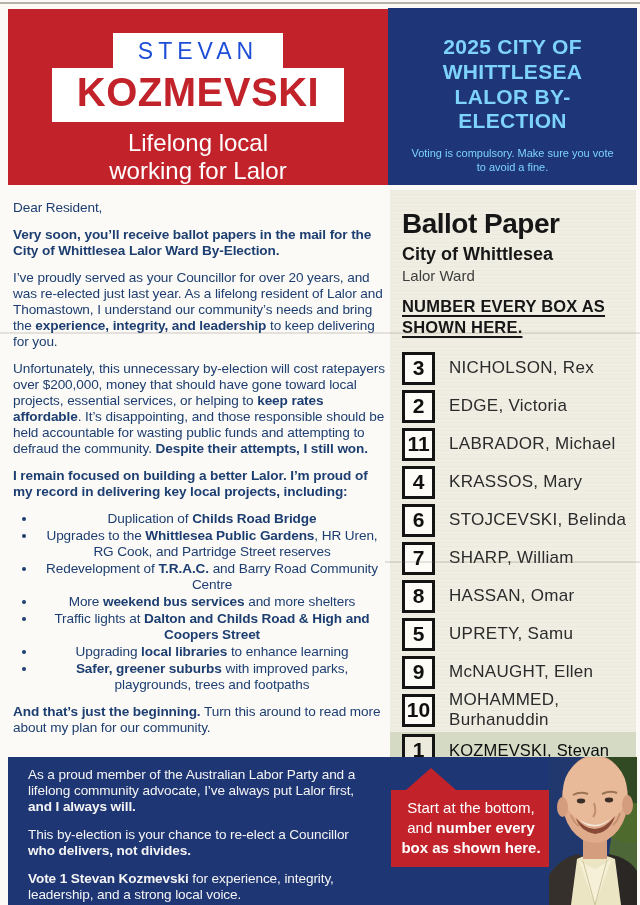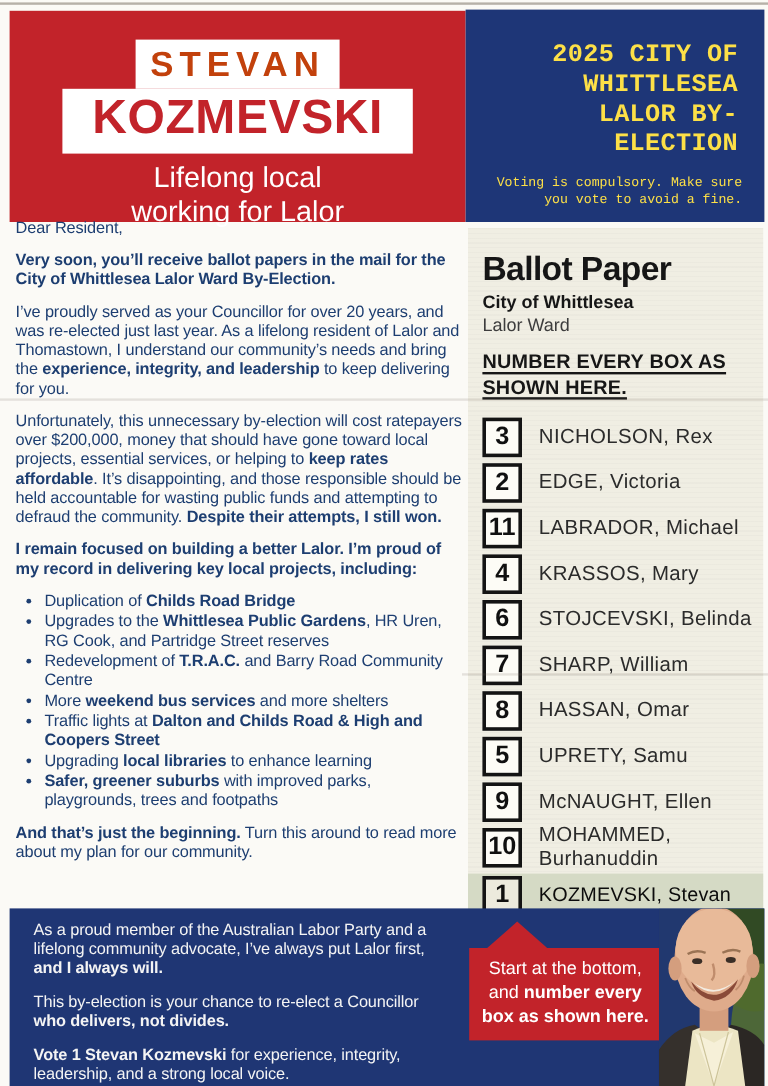--- a/index.html
+++ b/index.html
@@ -18,67 +18,66 @@
   
   .brand-header {
     position:absolute; left:8px; top:9px; width:380px; height:176px;
     background:#c2232a;
   }
   .first-name-band {
     width:170px; margin:24px auto 0; background:#ffffff; text-align:center;
     padding:5px 0 3px;
   }
   .first-name {
-    color:#c2410c; font-size:29px; letter-spacing:5px; font-weight:bold;
+    color:#1d4ed8; font-size:23px; letter-spacing:5px; font-weight:normal;
   }
   .last-name-band {
     width:292px; margin:0 auto; background:#ffffff; text-align:center;
     padding:2px 0 7px;
   }
   .last-name {
     color:#c2232a; font-size:40px; font-weight:bold; letter-spacing:0.5px;
   }
   .tagline {
     margin-top:7px; text-align:center; color:#ffffff; font-size:24px; line-height:1.17;
   }
 
   
   .election-header {
     position:absolute; left:388px; top:8px; width:249px; height:177px;
-    background:#1e3677; color:#fde047; text-align:right; box-sizing:border-box;
+    background:#1e3677; color:#7dd3fc; text-align:center; box-sizing:border-box;
     padding-top:27px;
-    font-family:Liberation Mono, monospace;
   }
   .election-title {
     width:205px; margin:0 auto; font-weight:bold; font-size:21px; line-height:1.18;
     letter-spacing:0.3px;
   }
   .election-note {
     width:212px; margin:13px auto 0; font-size:11px; line-height:1.26;
   }
 
   
   .letter {
-    position:absolute; left:13px; top:182px; width:374px;
+    position:absolute; left:13px; top:200px; width:374px;
     color:#1d3e71; font-size:13.6px; line-height:16px; letter-spacing:-0.1px;
   }
   .letter p { margin:0 0 11px; }
-  .letter ul { margin:0 0 11px; padding-left:24px; }
+  .letter ul { margin:0 0 11px; padding-left:24px;text-align:center; }
   .letter li { margin:0 0 1px; }
   .letter .closing { margin-bottom:0; }
 
   
   .ballot {
     position:absolute; left:390px; top:190px; width:246px; height:567px;
     background:#f0eee3;
     background-image:repeating-linear-gradient(180deg, rgba(0,0,0,0.02) 0 1px, rgba(0,0,0,0) 1px 4px);
     box-sizing:border-box; padding:18px 0 0 12px; color:#161616;
   }
   .ballot-title { font-size:28px; font-weight:bold; letter-spacing:-0.5px; }
-  .ballot-subtitle-bold { font-size:15px; font-weight:bold; margin-top:4px; }
+  .ballot-subtitle-bold { font-size:18px; font-weight:bold; margin-top:4px; }
   .ballot-subtitle { font-size:15px; color:#3d3d3d; margin-top:2px; }
   .ballot-instruction {
     margin-top:12px; width:205px; font-size:16.5px; font-weight:bold; line-height:1.3;
     text-decoration:underline; text-decoration-thickness:2px; text-underline-offset:3px;
     letter-spacing:0.2px;
   }
   .candidates { margin-top:13px; }
   .candidate-row { display:flex; align-items:center; height:33px; margin-bottom:5px; }
   .candidate-box {
     flex:0 0 auto; width:33px; height:33px; box-sizing:border-box;

